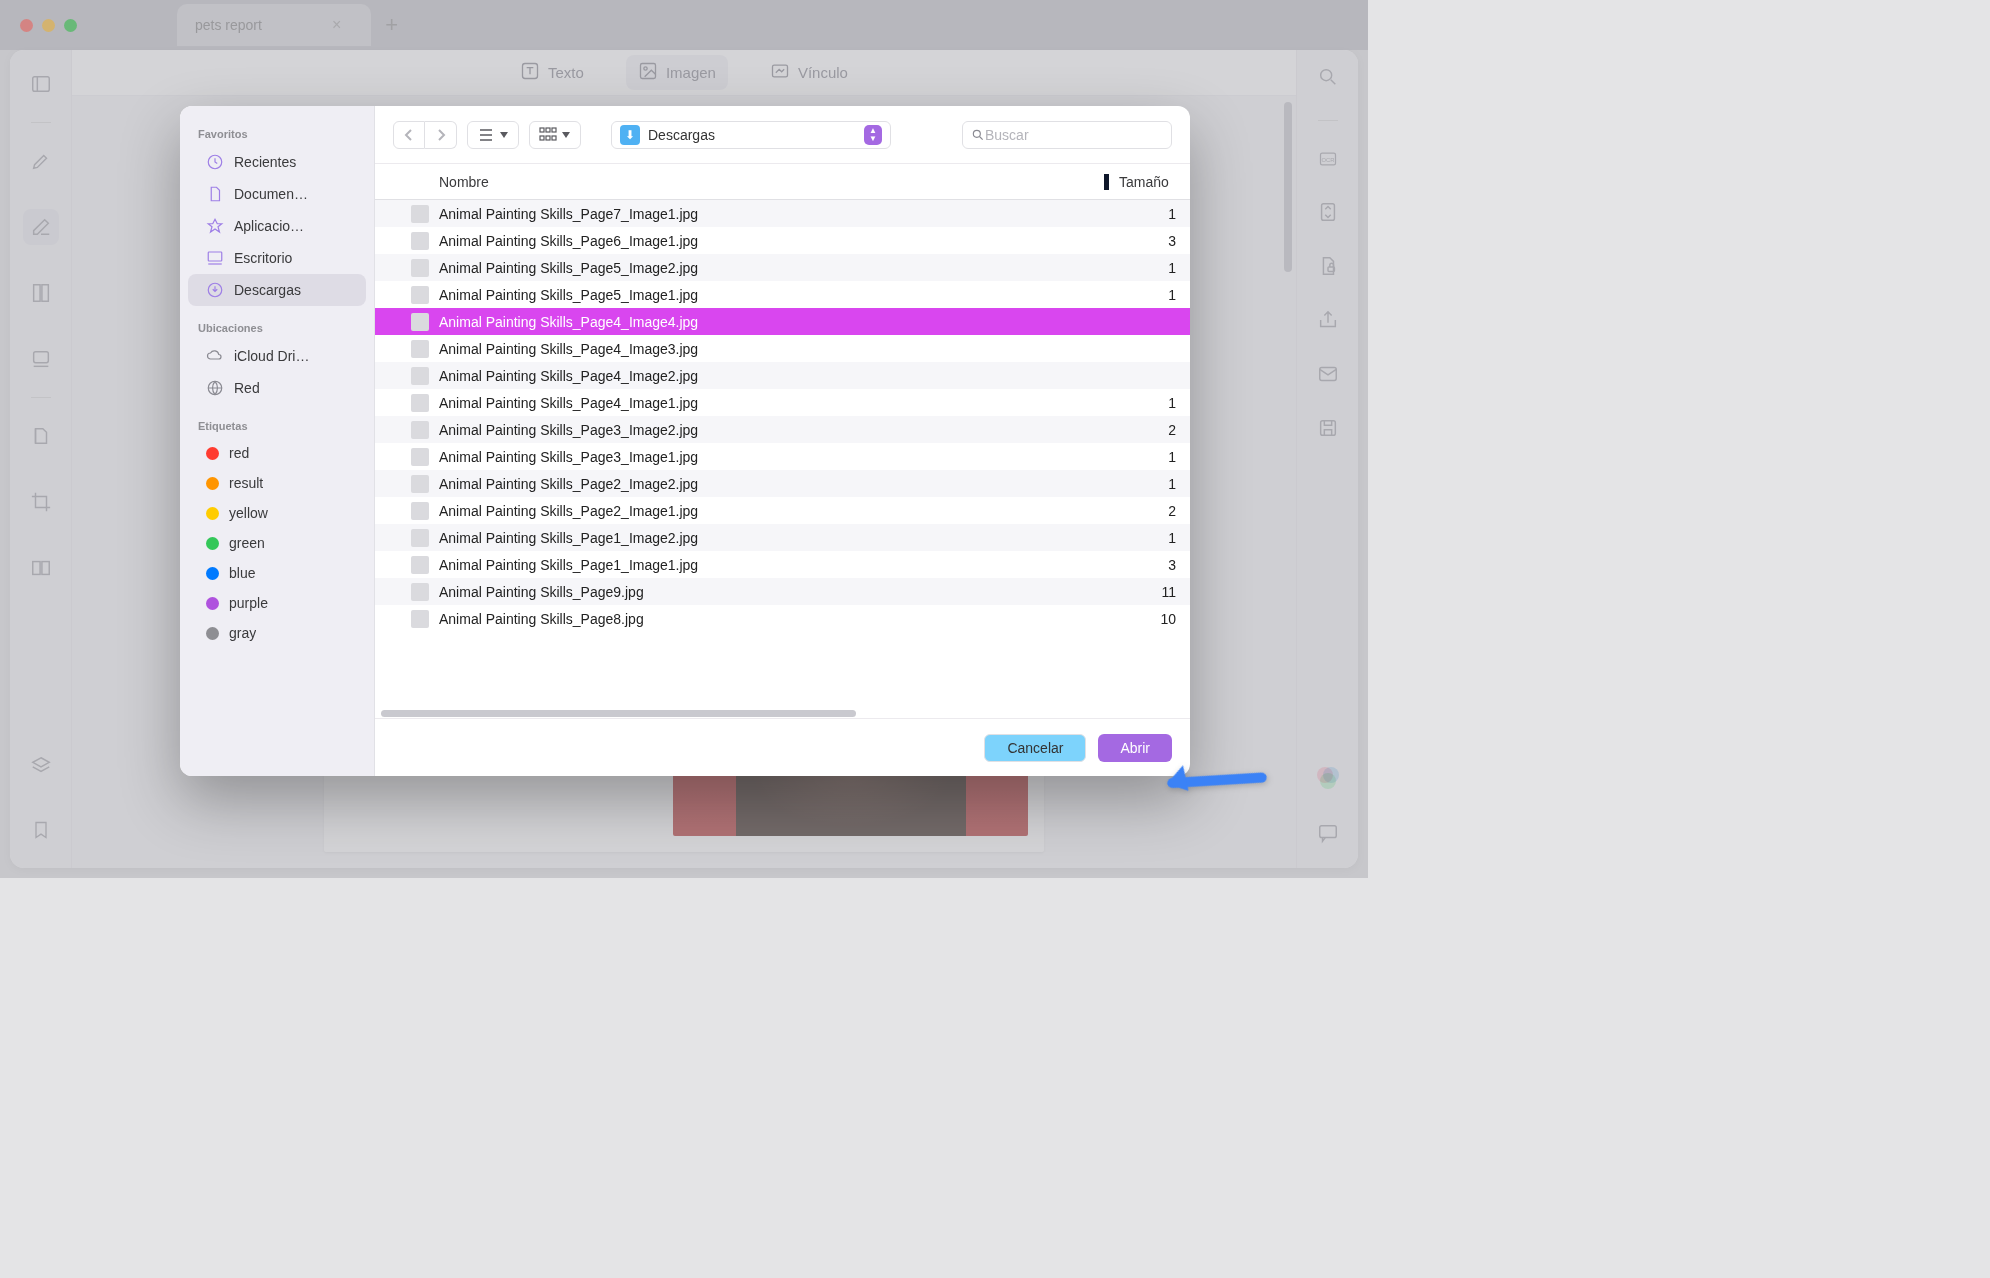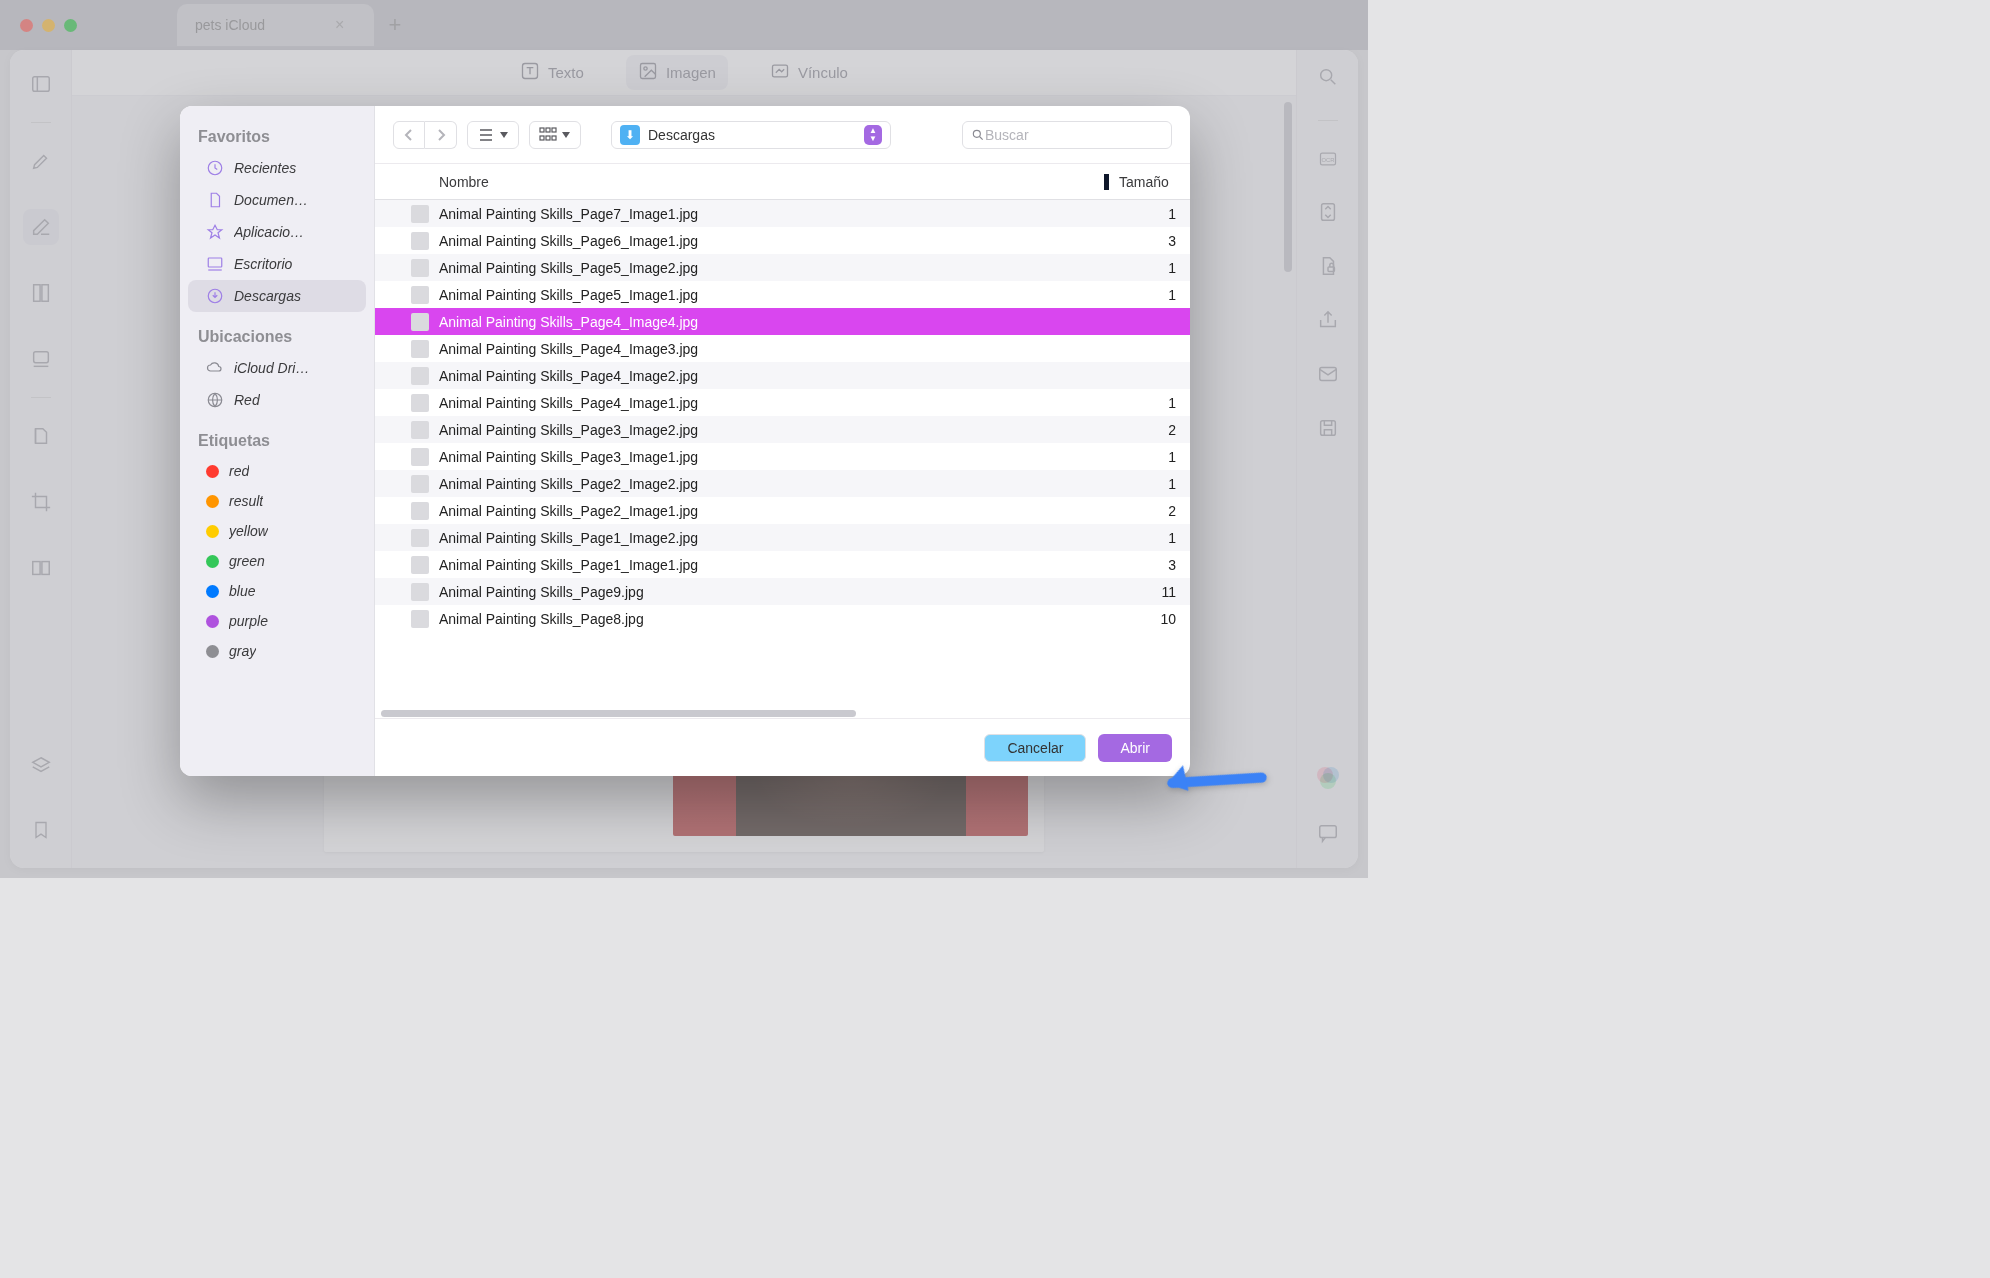--- a/index.html
+++ b/index.html
@@ -45,26 +45,26 @@
 
 
 .dim { position: absolute; inset: 0; background: rgba(170,170,176,0.5); }
 
 
 .dialog { position: absolute; left: 180px; top: 106px; width: 1010px; height: 670px; background: #fff; border-radius: 12px; box-shadow: 0 24px 60px rgba(0,0,0,0.3); display: flex; overflow: hidden; }
 
 .sidebar-pane { width: 195px; background: #efeef4; border-right: 1px solid #e1e1e6; padding: 18px 0 0 0; overflow-y: auto; position: relative; }
 .sidebar-pane::-webkit-scrollbar { width: 10px; }
 .sidebar-pane::-webkit-scrollbar-thumb { background: #d1d1d6; border-radius: 5px; }
-.sb-head { font-size: 16px; font-weight: 600; color: #8e8e93; padding: 4px 18px 6px; }
+.sb-head { font-size: 11px; font-weight: 600; color: #8e8e93; padding: 4px 18px 6px; }
 .sb-item { display: flex; align-items: center; gap: 10px; padding: 7px 18px; font-size: 14px; color: #3a3a3c; border-radius: 8px; margin: 0 8px; }
 .sb-item.selected { background: #dedce5; }
 .sb-icon { width: 18px; height: 18px; display: inline-flex; align-items: center; justify-content: center; color: #9e7fe6; flex-shrink:0;}
 .sb-icon.mono { color: #8a8a92; }
-.sb-item .lbl { overflow: hidden; text-overflow: ellipsis; white-space: nowrap; font-style: italic; }
+.sb-item .lbl { overflow: hidden; text-overflow: ellipsis; white-space: nowrap; }
 .tag-dot { width: 13px; height: 13px; border-radius: 50%; flex-shrink: 0; }
 .tag-red { background: #ff3b30; } .tag-orange { background: #ff9500;} .tag-yellow { background: #ffcc00;} .tag-green{background:#34c759;} .tag-blue{background:#007aff;} .tag-purple{background:#af52de;} .tag-gray{background:#8e8e93;}
 
 .main-pane { flex: 1; display: flex; flex-direction: column; }
 .dlg-toolbar { height: 58px; border-bottom: 1px solid #eceaee; display: flex; align-items: center; padding: 0 18px; gap: 10px; }
 .nav-box { display: flex; }
 .nav-btn { width: 32px; height: 28px; border: 1px solid #e0e0e4; background: #fff; display:flex;align-items:center;justify-content:center; color:#b4b4ba;}
 .nav-btn:first-child { border-radius: 6px 0 0 6px;}
 .nav-btn:last-child { border-radius: 0 6px 6px 0; border-left: none;}
 .seg-btn { height: 28px; border: 1px solid #e0e0e4; background:#fff; display:flex; align-items:center;justify-content:center; padding: 0 10px; gap:6px; border-radius: 6px; color:#5a5a5f;}
@@ -107,21 +107,21 @@
 
 <div class="window-frame">
   <div class="title-bar">
     <div class="traffic-lights">
       <div class="tl tl-close"></div>
       <div class="tl tl-min"></div>
       <div class="tl tl-max"></div>
     </div>
     <div class="tab-strip">
       <div class="doc-tab">
-        <span>pets iCloud</span>
+        <span>pets report</span>
         <span class="tab-close">×</span>
       </div>
       <div class="new-tab">+</div>
     </div>
   </div>
 
   <div class="app-body">
     <div class="left-rail">
       <div class="tool">
           <svg width="22" height="22" viewBox="0 0 24 24" fill="none" stroke="currentColor" stroke-width="1.6">

